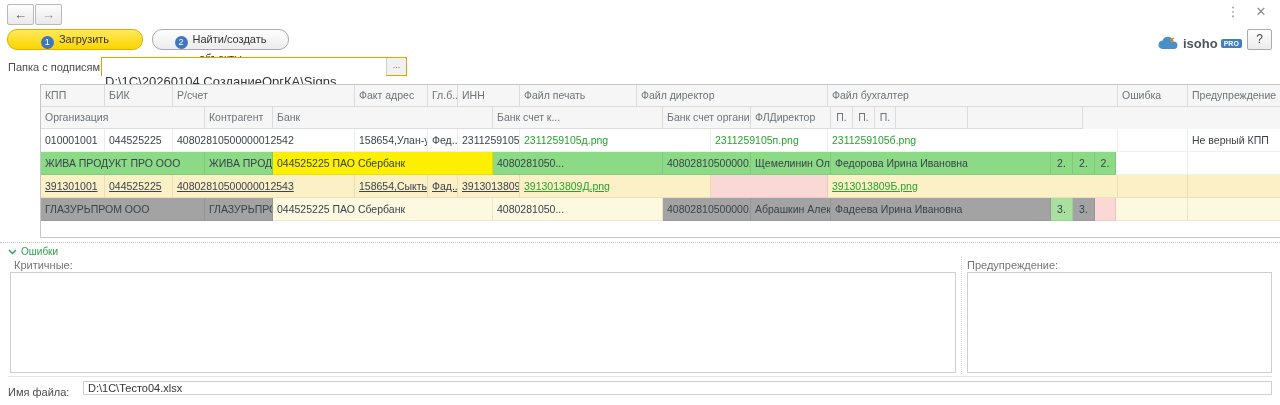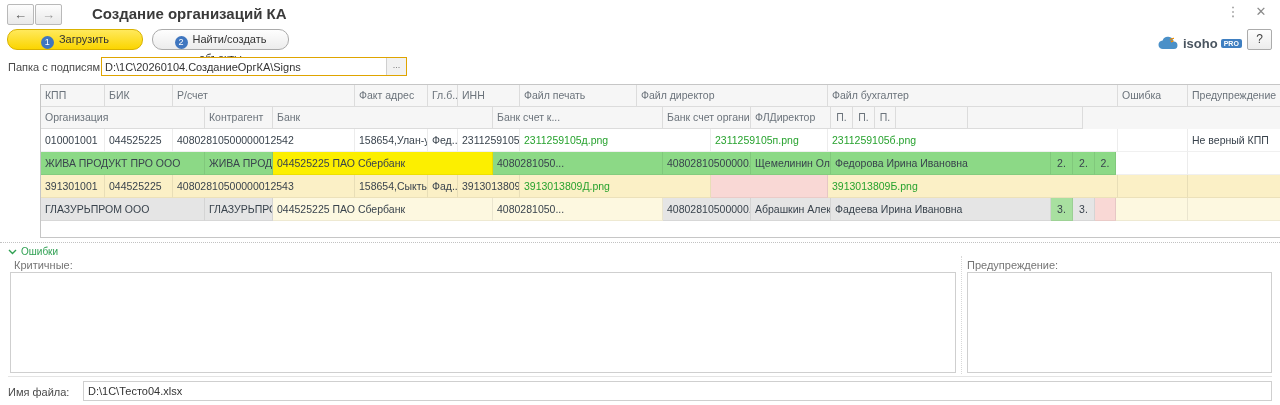--- a/index.html
+++ b/index.html
@@ -22,38 +22,38 @@
   .brand { position:absolute; top:33px; left:1158px; height:20px; display:flex; align-items:center; gap:3px; }
   .brand .bname { font-size:13px; font-weight:bold; color:#4a5560; }
   .brand .btag { background:#3f7fc1; color:#fff; font-size:7px; font-weight:bold; border-radius:2px; padding:1px 3px; text-transform:uppercase; }
   .helpbtn { position:absolute; top:29px; left:1247px; width:25px; height:21px; border:1px solid #ababab; border-radius:2px;
              background:linear-gradient(#fdfdfd,#ececec); font-size:12px; color:#444; text-align:center; line-height:19px; cursor:pointer; }
 
   
   .lbl { font-size:11px; color:#4a4a4a; }
   .folder-label { position:absolute; left:8px; top:61px; }
   .folder-input { position:absolute; left:101px; top:57px; width:306px; height:19px; border:1px solid #dfa400; background:#fff; }
-  .folder-input input { position:absolute; left:0; top:0; width:284px; height:17px; border:0; outline:none; font-size:11px; color:#333;
+  .folder-input input { position:absolute; left:0; top:15px; width:284px; height:17px; border:0; outline:none; font-size:13px; color:#333;
                         font-family:"Liberation Sans", sans-serif; padding:0 3px; }
   .browse { position:absolute; right:0; top:0; width:20px; height:17px; background:#f1f1f1; border-left:1px solid #cfcfcf;
             font-size:9px; color:#777; text-align:center; line-height:15px; cursor:pointer; }
 
   
   .grid { position:absolute; left:8px; top:84px; width:1264px; height:154px; border:1px solid #c6c6c6; background:#fff; overflow:hidden;margin-left:32px; }
   .trow { display:flex; width:1262px; height:23px; }
   .trow.th { height:22px; background:#f6f6f6; }
   .tc { height:100%; padding:0 4px; font-size:10.5px; line-height:22px; color:#39434d; white-space:nowrap; overflow:hidden;
         border-right:1px solid rgba(0,0,0,0.07); border-bottom:1px solid rgba(0,0,0,0.06); }
   .th .tc { color:#6b737b; border-right:1px solid #dcdcdc; border-bottom:1px solid #dcdcdc; line-height:21px; }
   .fg-green { color:#27a22e; }
   .bg-green { background:#8cd986; }
   .bg-yellow { background:#fcef00; }
-  .bg-cream { background:#fbf0c6; }
+  .bg-cream { background:#fbf0c6;text-decoration:underline; }
   .bg-cream2 { background:#fdf8e0; }
-  .bg-lgreen { background:#e5e5e5; }
+  .bg-lgreen { background:#a3a3a3; }
   .bg-green2 { background:#a8e0a0; }
   .bg-pink { background:#f9d8d5; }
   .pc { text-align:center; padding:0 2px; }
   
   .la0{width:64px}.la1{width:68px}.la2{width:182px}.la3{width:73px}.la4{width:30px}.la5{width:62px}
   .la6{width:191px}.la7{width:117px}.la8{width:290px}.la9{width:70px}.la10{width:115px;border-right:0}
   
   .lb0{width:164px}.lb1{width:68px}.lb2{width:220px}.lb3{width:170px}.lb4{width:88px}.lb5{width:80px}
   .lb6{width:220px}.lb7{width:22px}.lb8{width:22px}.lb9{width:21px}.lb10{width:72px}.lb11{width:115px;border-right:0}
 
@@ -63,31 +63,30 @@
   .file-sep { position:absolute; left:8px; top:376px; width:1264px; border-top:1px solid #e4e4e4; }
 
   
   .group-head { position:absolute; left:8px; top:246px; display:flex; align-items:center; gap:4px; color:#2fa052; font-size:10px; cursor:pointer; }
   .sub-label { position:absolute; top:259px; font-size:11px; color:#757575; }
   .ta { position:absolute; top:272px; height:101px; border:1px solid #cfcfcf; background:#fff; resize:none; outline:none;
         font-family:"Liberation Sans", sans-serif; font-size:11px; color:#333; }
 
   
   .file-label { position:absolute; left:8px; top:386px; }
-  .file-input { position:absolute; left:83px; top:381px; width:1189px; height:20px; border:1px solid #cfcfcf; background:#fff;
+  .file-input { position:absolute; left:83px; top:381px; width:1189px; height:14px; border:1px solid #cfcfcf; background:#fff;
                 font-size:11px; color:#333; padding:0 4px; outline:none; font-family:"Liberation Sans", sans-serif; }
 </style>
 </head>
 <body>
 
 <div class="root">
 
   <div class="navbtn" style="left:7px"><span>←</span></div>
   <div class="navbtn fwd" style="left:35px"><span>→</span></div>
-  <div class="page-title">Создание организаций КА</div>
   <div class="win-icon" style="left:1224px">⋮</div>
   <div class="win-icon" style="left:1252px">✕</div>
 
   <div class="btn primary" style="left:7px;width:136px">
     <span class="badge">1</span><span>Загрузить</span>
   </div>
   <div class="btn" style="left:152px;width:137px">
     <span class="badge">2</span><span>Найти/создать объекты</span>
   </div>
   <div class="brand">

